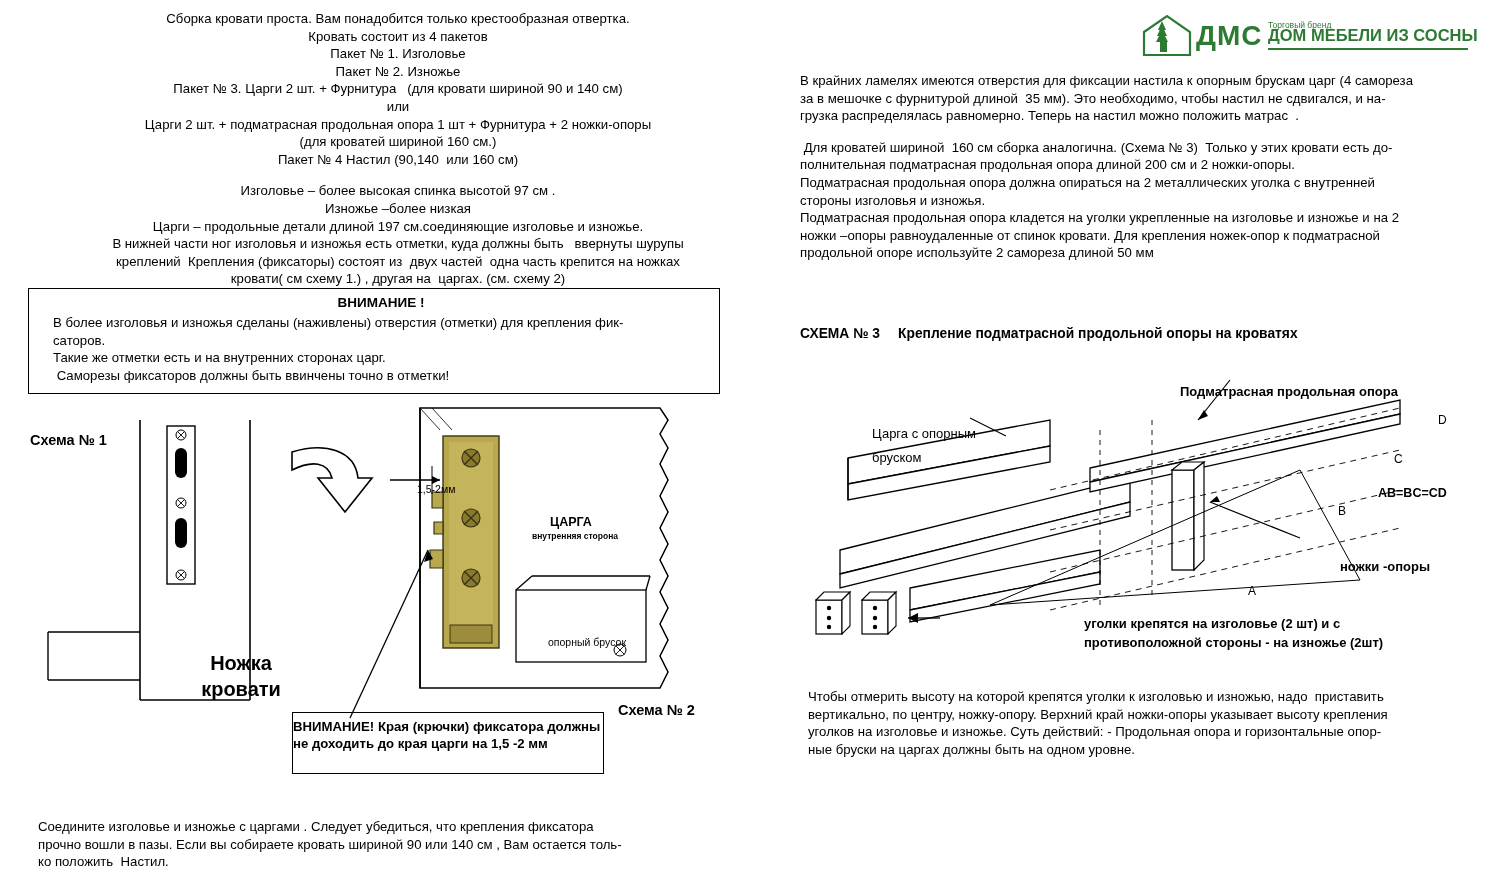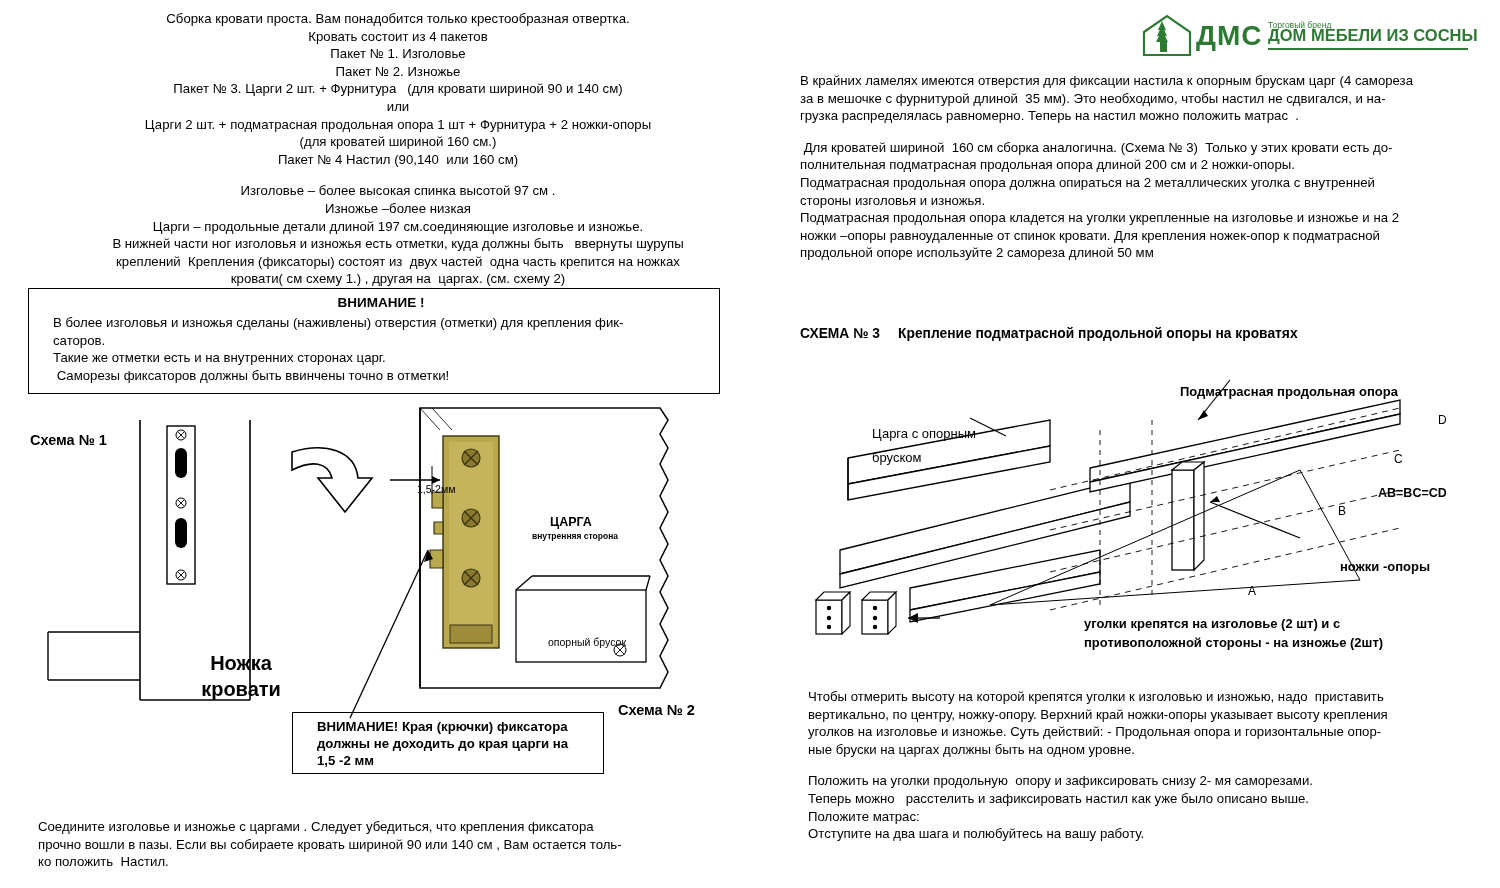--- a/index.html
+++ b/index.html
@@ -134,21 +134,21 @@
   }
 
   .attn2-box {
     position: absolute;
     left: 292px;
     top: 712px;
     width: 312px;
     height: 62px;
     border: 1.5px solid #000;
     box-sizing: border-box;
-    padding: 5px 24px;
+    padding: 5px 0;
     font-weight: bold;
     font-size: 13.2px;
     line-height: 17px;
   }
 
   .bottom-left-text {
     position: absolute;
     left: 38px;
     top: 818px;
     width: 700px;
@@ -402,19 +402,15 @@
   <div class="label-abs" style="left:1306px; top:504px; font-size:12px;">B</div>
   <div class="label-abs" style="left:1216px; top:584px; font-size:12px;">A</div>
   <div class="label-abs" style="left:1052px; top:614px; font-weight:bold; font-size:13px; white-space:pre-wrap; line-height:19px;">уголки крепятся на изголовье (2 шт) и с
 противоположной стороны - на изножье (2шт)</div>
 
   <div class="right-bottom">
     <div class="txt block">Чтобы отмерить высоту на которой крепятся уголки к изголовью и изножью, надо  приставить
 вертикально, по центру, ножку-опору. Верхний край ножки-опоры указывает высоту крепления
 уголков на изголовье и изножье. Суть действий: - Продольная опора и горизонтальные опор-
 ные бруски на царгах должны быть на одном уровне.</div>
-    <div class="txt block">Положить на уголки продольную  опору и зафиксировать снизу 2- мя саморезами.
-Теперь можно   расстелить и зафиксировать настил как уже было описано выше.
-Положите матрас:
-Отступите на два шага и полюбуйтесь на вашу работу.</div>
   </div>
 
 </div>
 
 </body></html>

